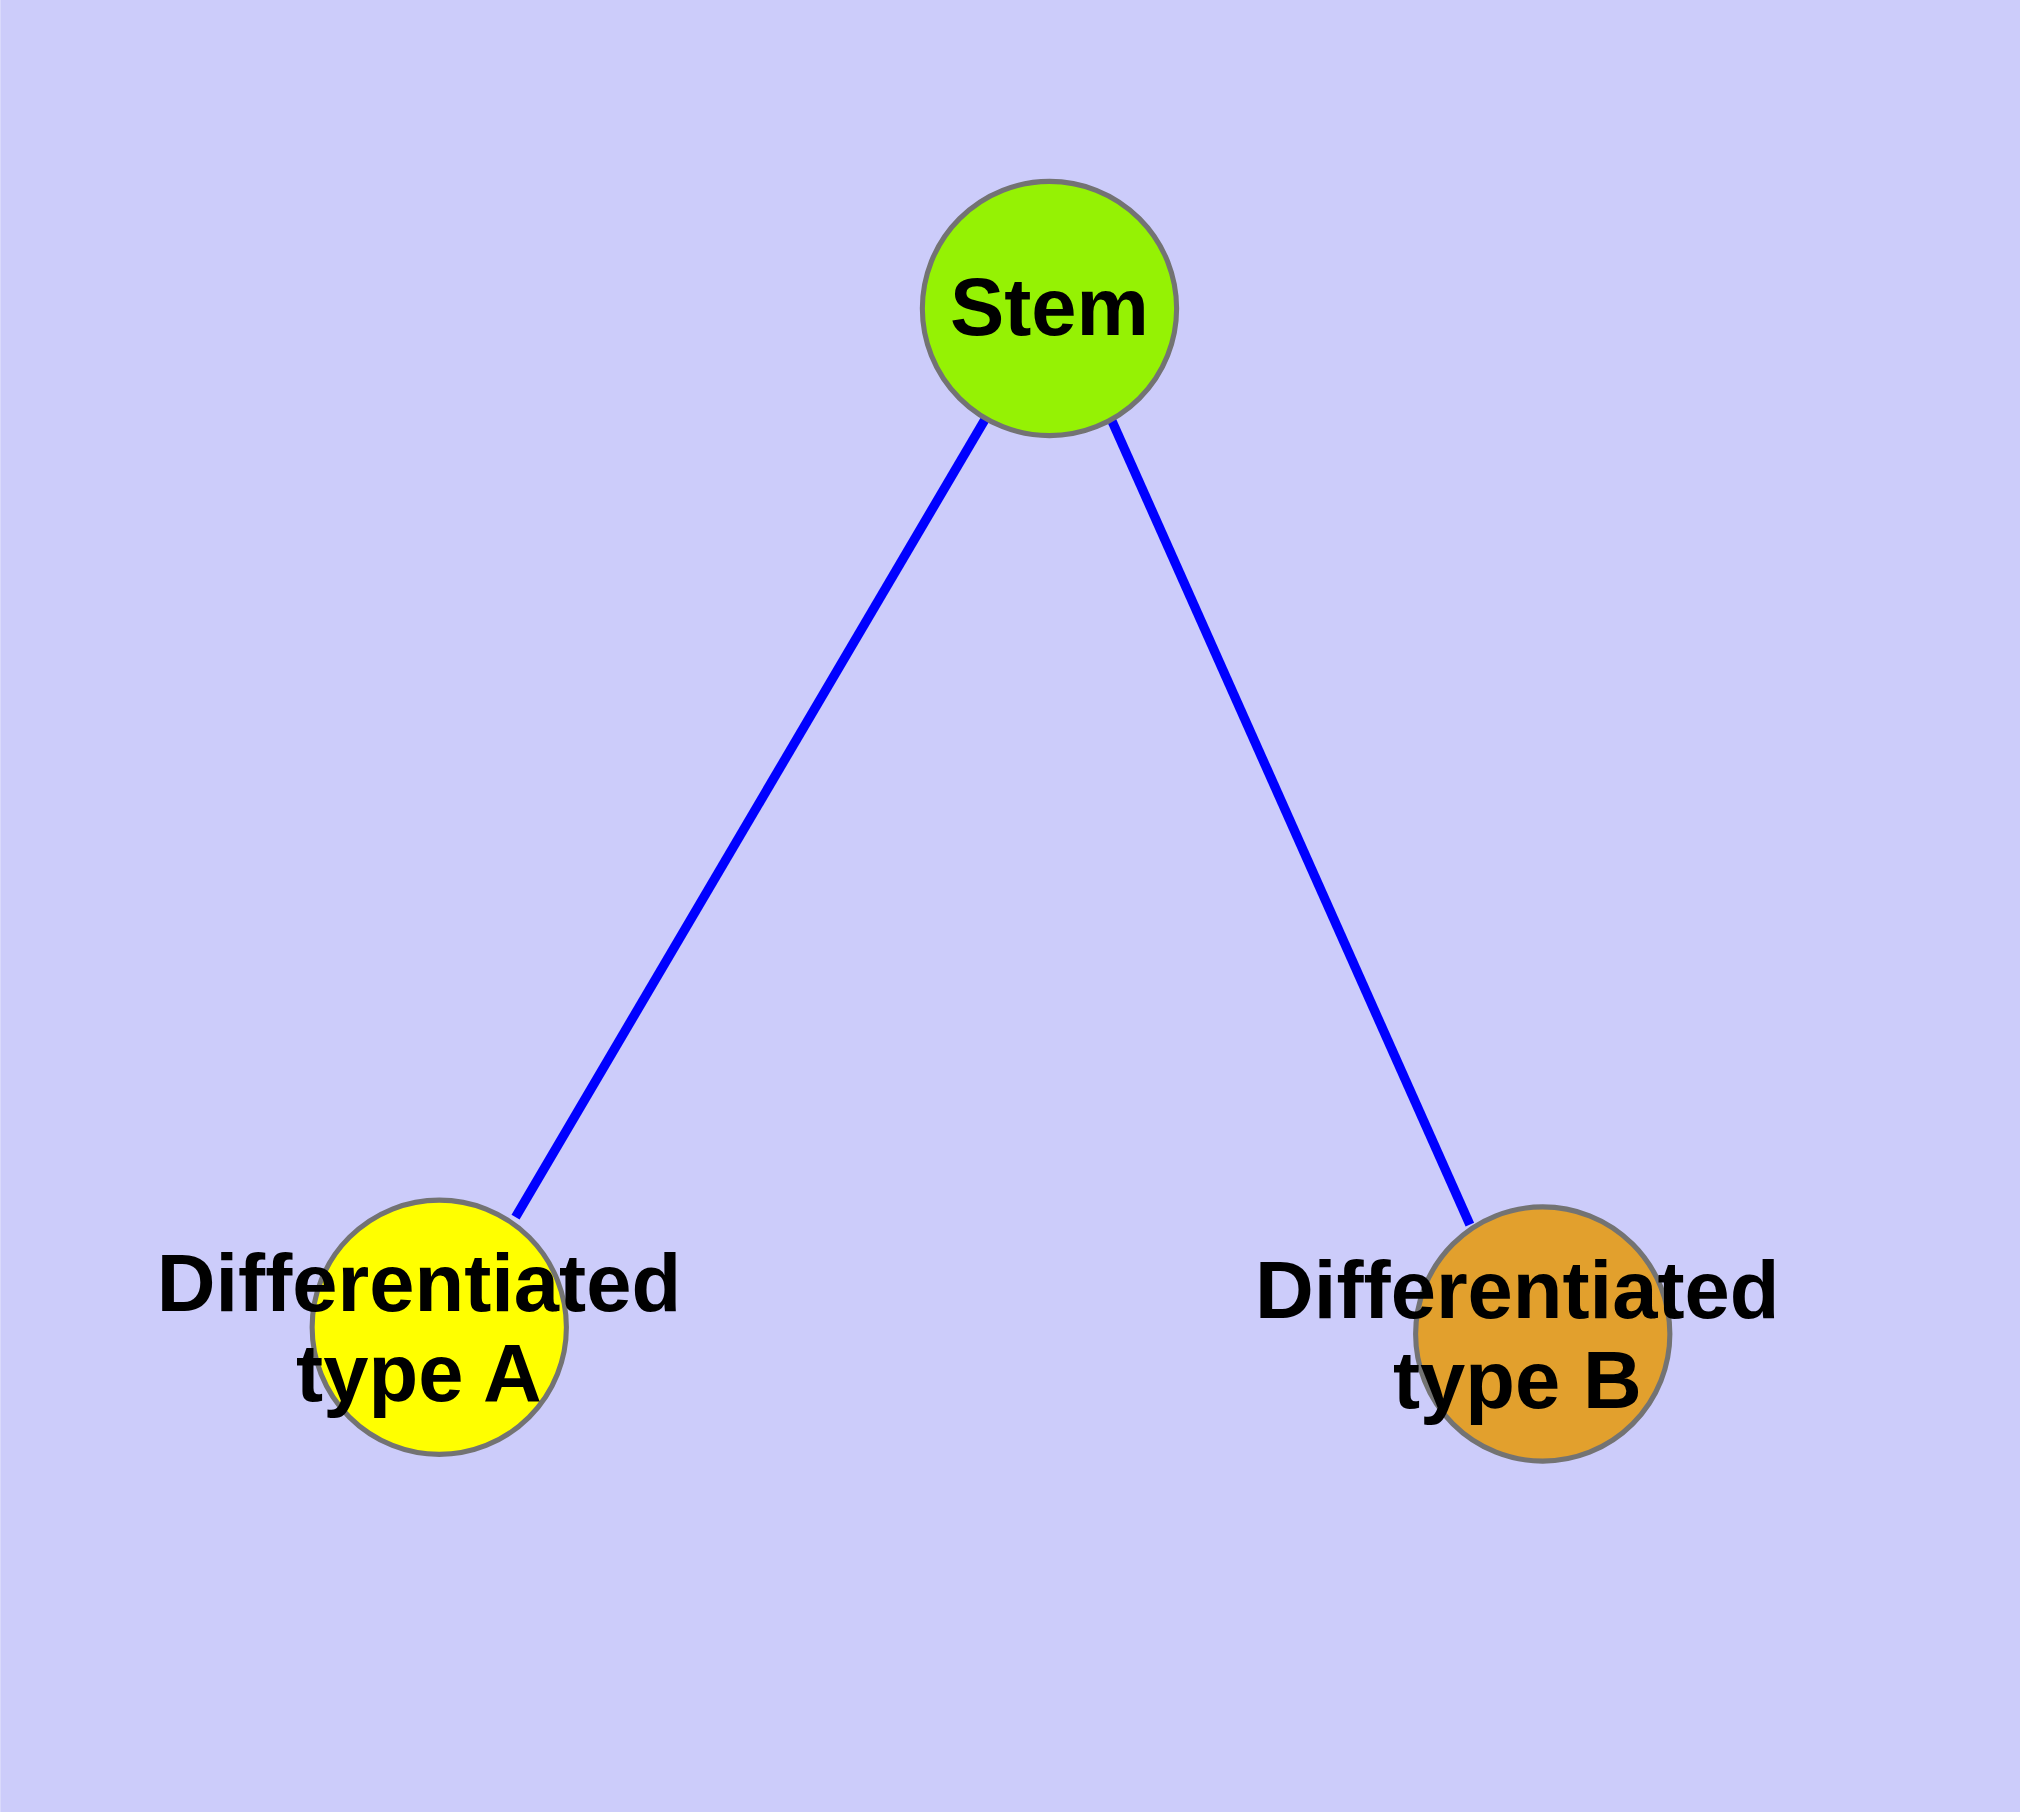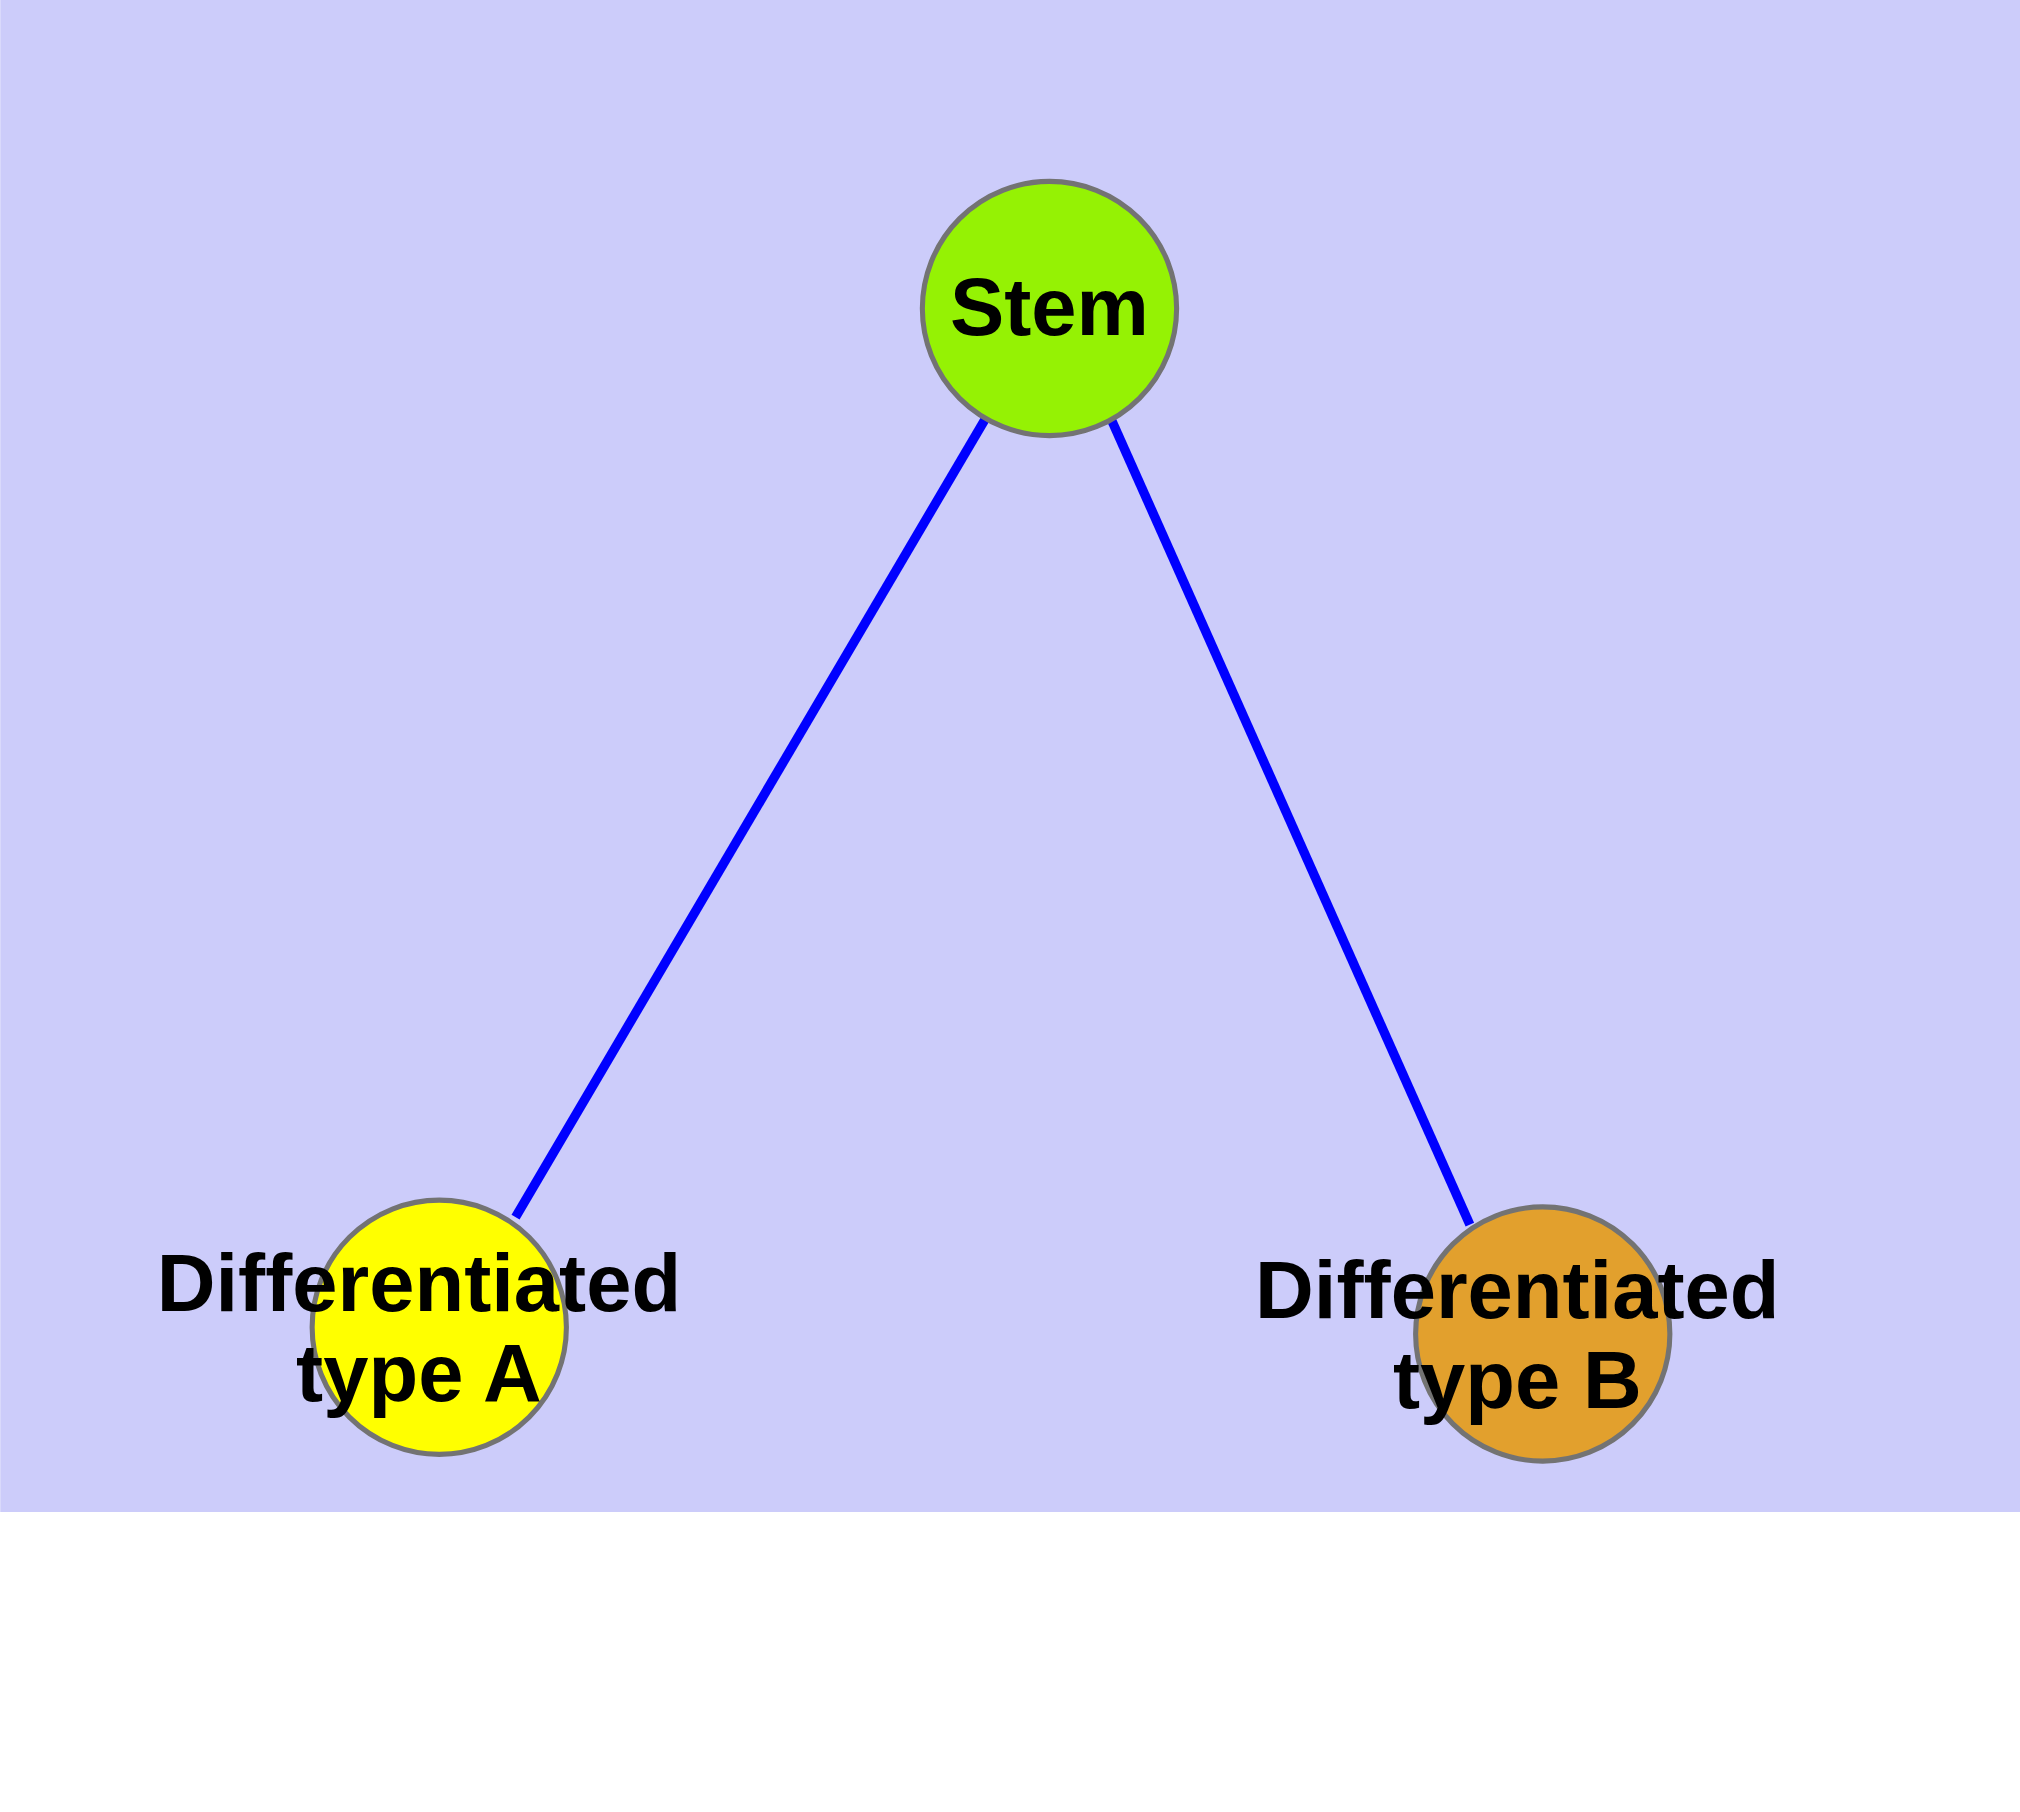--- a/index.html
+++ b/index.html
@@ -26,21 +26,21 @@
     font-family: "Liberation Sans", sans-serif;
     font-weight: bold;
     fill: #000000;
     text-anchor: middle;
     dominant-baseline: alphabetic;
   }
 </style>
 </head>
 <body>
 
-<div id="canvas" style="width: 2021px; height: 1512px;">
+<div id="canvas" style="width: 2021px; height: 1812px;">
   <svg id="graph-svg" viewBox="0 0 2384 2138" style="width: 2021px; height: 1812px;">
     <rect id="bg-rect" x="0" y="0" width="2384" height="2138" fill="#ccccfa"></rect>
     <g id="edges-layer">
         <line x1="1163" y1="493" x2="608" y2="1436" stroke="#0000ff" stroke-width="11" stroke-linecap="butt"></line>
         <line x1="1311" y1="495" x2="1734" y2="1445" stroke="#0000ff" stroke-width="11" stroke-linecap="butt"></line>
       </g>
     <g id="nodes-layer">
         <circle cx="1238" cy="364" r="150" fill="#95f204" stroke="#737373" stroke-width="6"></circle>
         <circle cx="518" cy="1566" r="150" fill="#ffff00" stroke="#737373" stroke-width="6"></circle>
         <circle cx="1820" cy="1574" r="150" fill="#e2a02d" stroke="#737373" stroke-width="6"></circle>

